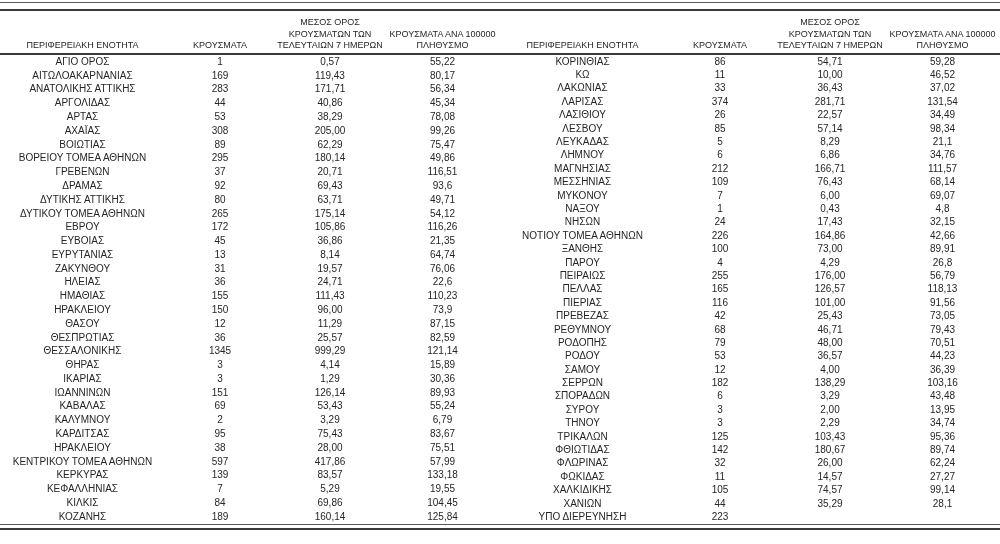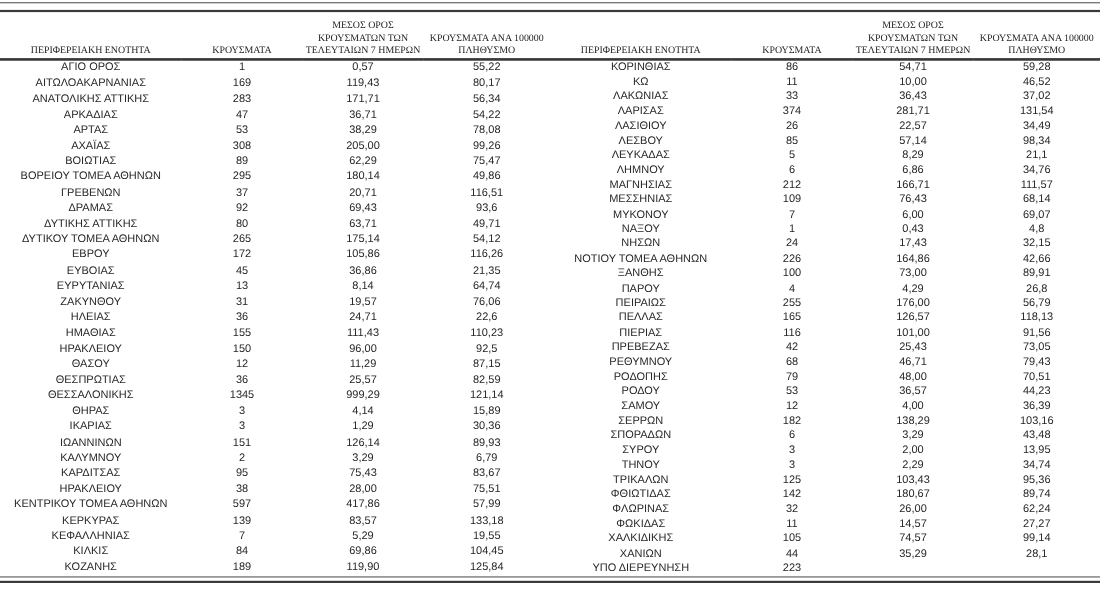--- a/index.html
+++ b/index.html
@@ -39,21 +39,20 @@
     height: 40px;
     vertical-align: bottom;
     text-align: center;
     font-weight: normal;
     font-size: 9px;
     line-height: 1.25;
     padding: 0 1px 2px 1px;
     border-bottom: 2px solid #3a3a3a;
     white-space: nowrap;
     overflow: visible;
-    font-family: Liberation Serif, serif;
   }
   table.panel tbody td {
     height: 13.4px;
     text-align: center;
     vertical-align: middle;
     font-size: 10px;
     line-height: 1;
     padding: 0 1px;
     white-space: nowrap;
     overflow: hidden;
@@ -99,24 +98,24 @@
             <td>119,43</td>
             <td>80,17</td>
           </tr>
           <tr>
             <td>ΑΝΑΤΟΛΙΚΗΣ ΑΤΤΙΚΗΣ</td>
             <td>283</td>
             <td>171,71</td>
             <td>56,34</td>
           </tr>
           <tr>
-            <td>ΑΡΚΑΔΙΑΣ</td>
-            <td>47</td>
-            <td>36,71</td>
-            <td>54,22</td>
+            <td>ΑΡΓΟΛΙΔΑΣ</td>
+            <td>44</td>
+            <td>40,86</td>
+            <td>45,34</td>
           </tr>
           <tr>
             <td>ΑΡΤΑΣ</td>
             <td>53</td>
             <td>38,29</td>
             <td>78,08</td>
           </tr>
           <tr>
             <td>ΑΧΑΪΑΣ</td>
             <td>308</td>
@@ -192,21 +191,21 @@
           <tr>
             <td>ΗΜΑΘΙΑΣ</td>
             <td>155</td>
             <td>111,43</td>
             <td>110,23</td>
           </tr>
           <tr>
             <td>ΗΡΑΚΛΕΙΟΥ</td>
             <td>150</td>
             <td>96,00</td>
-            <td>92,5</td>
+            <td>73,9</td>
           </tr>
           <tr>
             <td>ΘΑΣΟΥ</td>
             <td>12</td>
             <td>11,29</td>
             <td>87,15</td>
           </tr>
           <tr>
             <td>ΘΕΣΠΡΩΤΙΑΣ</td>
             <td>36</td>
@@ -231,20 +230,26 @@
             <td>1,29</td>
             <td>30,36</td>
           </tr>
           <tr>
             <td>ΙΩΑΝΝΙΝΩΝ</td>
             <td>151</td>
             <td>126,14</td>
             <td>89,93</td>
           </tr>
           <tr>
+            <td>ΚΑΒΑΛΑΣ</td>
+            <td>69</td>
+            <td>53,43</td>
+            <td>55,24</td>
+          </tr>
+          <tr>
             <td>ΚΑΛΥΜΝΟΥ</td>
             <td>2</td>
             <td>3,29</td>
             <td>6,79</td>
           </tr>
           <tr>
             <td>ΚΑΡΔΙΤΣΑΣ</td>
             <td>95</td>
             <td>75,43</td>
             <td>83,67</td>
@@ -275,21 +280,21 @@
           </tr>
           <tr>
             <td>ΚΙΛΚΙΣ</td>
             <td>84</td>
             <td>69,86</td>
             <td>104,45</td>
           </tr>
           <tr>
             <td>ΚΟΖΑΝΗΣ</td>
             <td>189</td>
-            <td>119,90</td>
+            <td>160,14</td>
             <td>125,84</td>
           </tr>
         </tbody>
     </table>
 
     <table class="panel">
       <colgroup>
         <col class="c-region">
           <col class="c-cases">
           <col class="c-avg">

